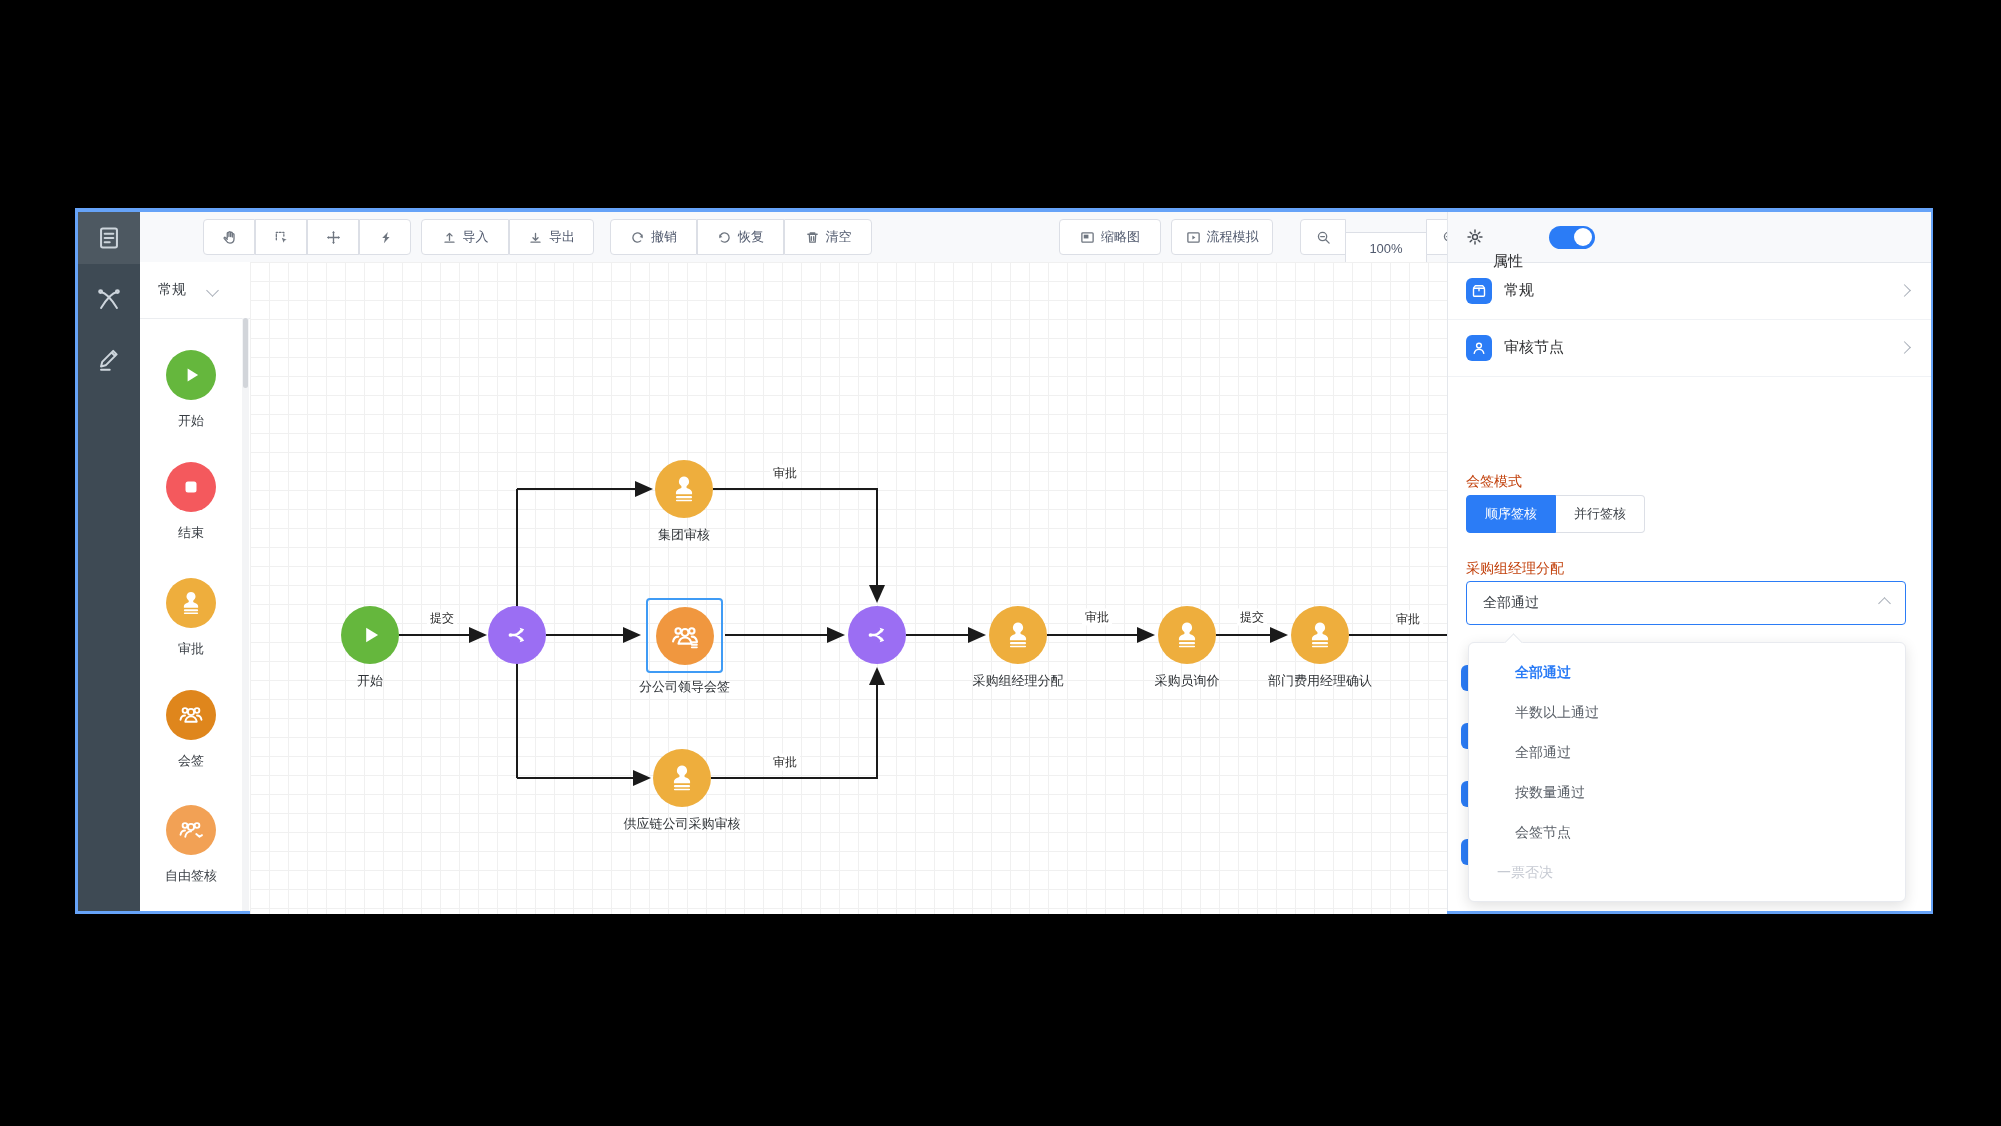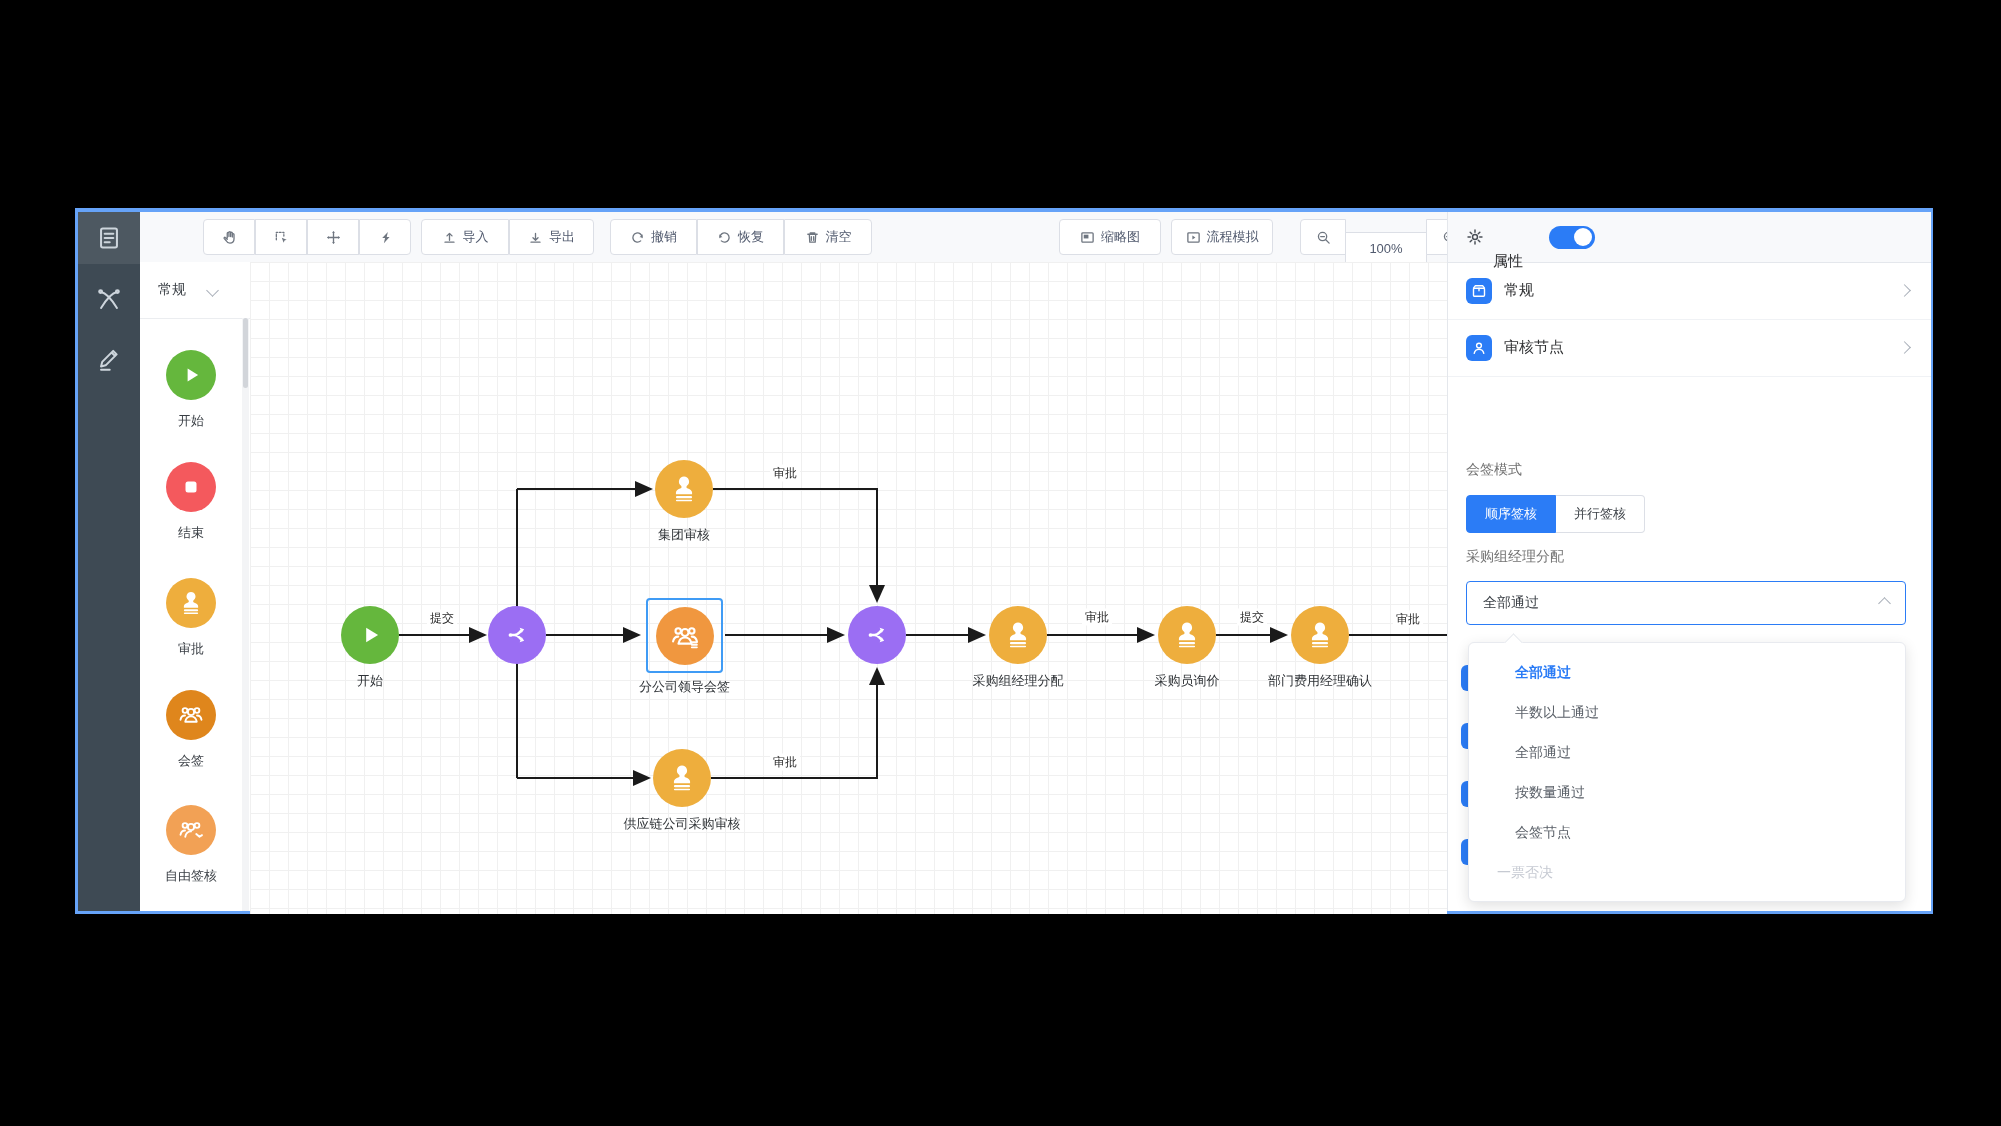--- a/index.html
+++ b/index.html
@@ -64,21 +64,21 @@
   .prow{position:absolute;left:0;right:0;height:57px;border-bottom:1px solid #f0f2f5;display:flex;align-items:center;}
   .picon{width:26px;height:26px;border-radius:6px;background:#2b7cf6;margin-left:18px;display:flex;align-items:center;justify-content:center;flex:0 0 auto;}
   .picon svg{width:16px;height:16px;stroke:#fff;stroke-width:1.4;fill:none;stroke-linecap:round;stroke-linejoin:round;}
   .prow .lbl{font-size:15px;color:#303133;margin-left:12px;flex:1;}
   .prow .chev{margin-right:22px;}
   .chev{display:inline-block;width:8px;height:8px;border-right:1.6px solid #a8aeb8;border-bottom:1.6px solid #a8aeb8;}
   .chev.right{transform:rotate(-45deg);}
   .chev.down{transform:rotate(45deg);}
   .chev.up{transform:rotate(-135deg);}
   .pbody{position:absolute;left:0;top:221px;right:0;bottom:0;}
-  .flabel{position:absolute;left:18px;font-size:14px;color:#737373;}
+  .flabel{position:absolute;left:18px;font-size:14px;color:#c2410c;margin-top:12px;}
   .seg{position:absolute;left:18px;top:62px;display:flex;}
   .segbtn{height:38px;box-sizing:border-box;display:flex;align-items:center;justify-content:center;font-size:13px;padding:0 18px;}
   .segbtn.on{background:#2b7cf6;color:#fff;border:1px solid #2b7cf6;border-radius:4px 0 0 4px;}
   .segbtn.off{background:#fff;color:#3a3f45;border:1px solid #dcdfe6;border-left:none;border-radius:0 4px 4px 0;}
   .select{position:absolute;left:18px;top:148px;width:440px;height:44px;box-sizing:border-box;border:1.5px solid #2b7cf6;border-radius:4px;
           background:#fff;display:flex;align-items:center;}
   .select .val{font-size:14px;color:#3a3f45;margin-left:16px;flex:1;}
   .select .chev{margin-right:16px;}
   .sliver{position:absolute;left:13px;width:26px;height:26px;border-radius:6px;background:#2b7cf6;}
   .dropdown{position:absolute;left:20px;top:430px;width:436px;height:258px;background:#fff;border:1px solid #e8eaef;border-radius:6px;

